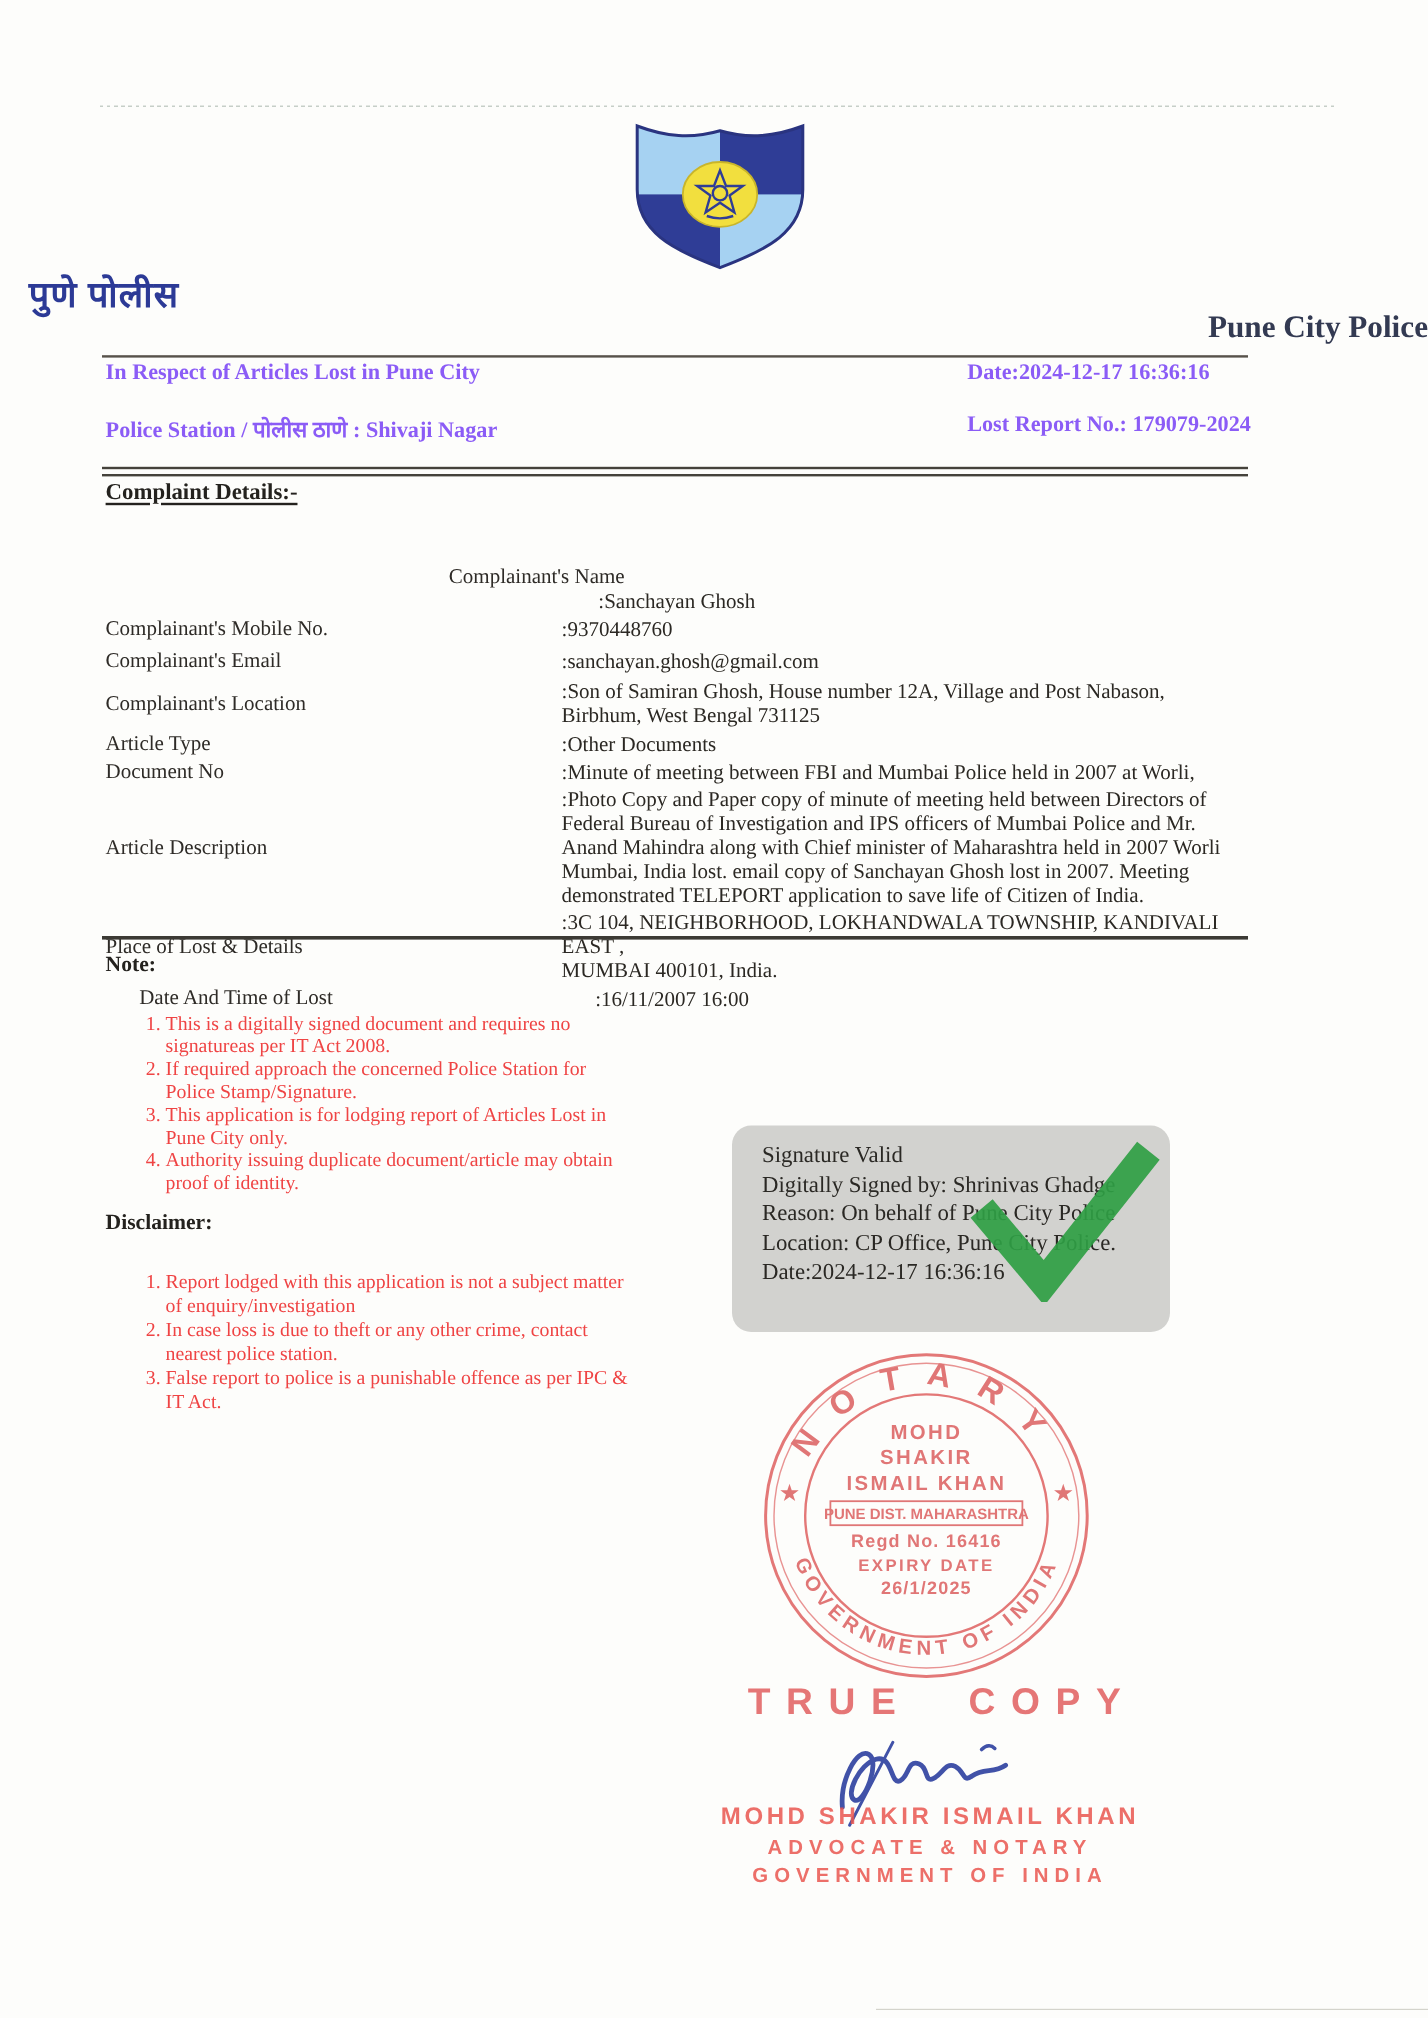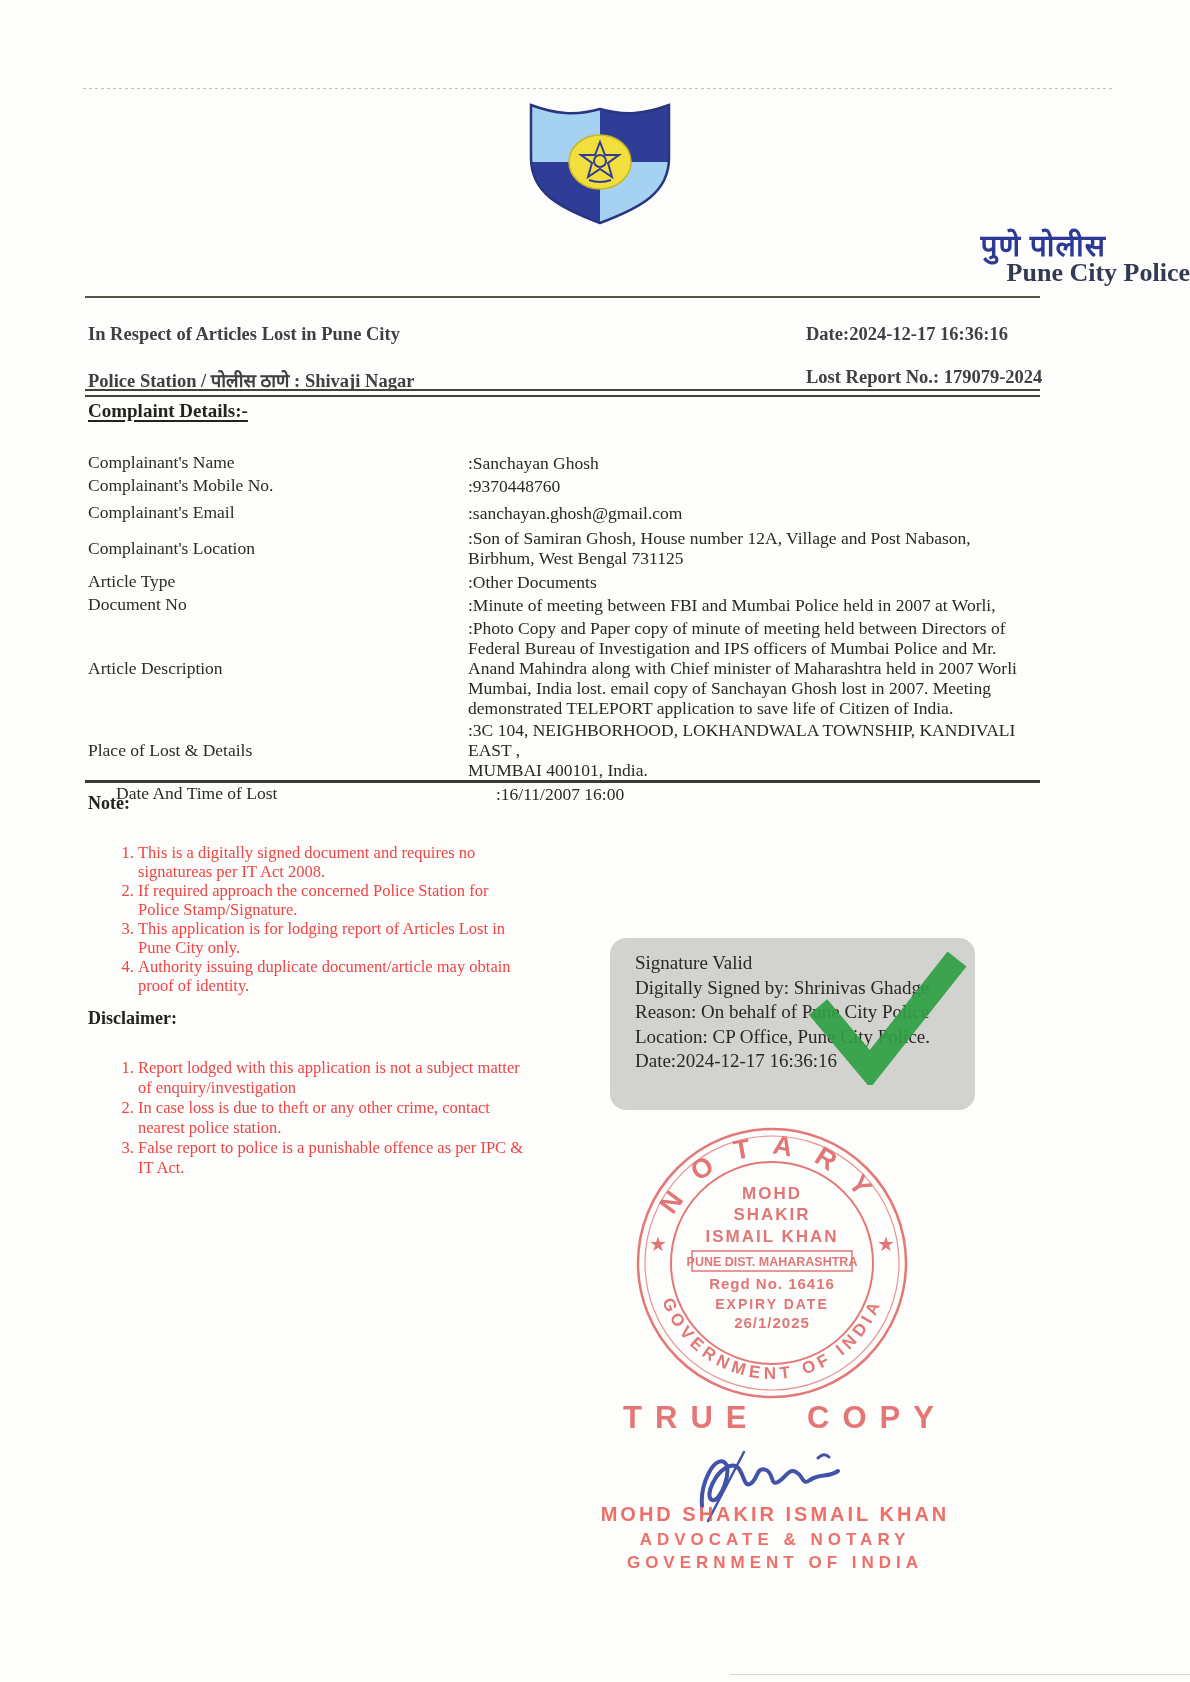--- a/index.html
+++ b/index.html
@@ -1,25 +1,25 @@
 <!DOCTYPE html>
 <html><head>
 <meta charset="utf-8">
 <style>
   html,body{margin:0;padding:0;background:#ffffff;}
   .page{position:relative;width:1190px;height:1682px;background:#fdfdfb;overflow:hidden;
         font-family:"Liberation Serif","DejaVu Serif",serif;color:#2e2b27;}
   .abs{position:absolute;}
   .scanline{height:1px;background:repeating-linear-gradient(90deg,#9fae a4 0 3px,transparent 3px 6px);
             background:repeating-linear-gradient(90deg,#a2b0a6 0 3px,rgba(0,0,0,0) 3px 6px);opacity:.75;}
-  .title-mr{width:1106px;text-align:right;font-size:30px;font-weight:bold;color:#2c3a96;letter-spacing:1px;}
+  .title-mr{width:1106px;text-align:left;font-size:30px;font-weight:bold;color:#2c3a96;letter-spacing:1px;padding-left:24px;}
   .title-en{width:1190px;text-align:right;font-size:26px;font-weight:bold;color:#333a52;}
   .rule{background:#57524a;}
   .double-rule{border-top:2px solid #45423b;border-bottom:2px solid #45423b;height:4px;}
-  .hdr{font-weight:bold;font-size:18.5px;color:#404040;white-space:nowrap;margin-top:23px;}
+  .hdr{font-weight:bold;font-size:18.5px;color:#8b5cf6;white-space:nowrap;}
   .section-h{font-weight:bold;font-size:19px;color:#24221e;text-decoration:underline;text-decoration-thickness:2px;text-underline-offset:3px;}
   .tbl{width:952px;}
   .trow{display:flex;align-items:center;}
   .tlabel{width:380px;flex:none;font-size:17.5px;color:#2e2b27;}
   .tvalue{flex:1;font-size:17.5px;line-height:20px;color:#2b2823;white-space:pre-line;}
   .bold-h{font-weight:bold;font-size:18px;color:#24221e;}
   ol.doclist{margin:12px;padding-left:30px;font-size:16.5px;color:#ef4444;}
   ol.doclist li{white-space:pre-line;}
   ol.note-l{line-height:19px;}
   ol.disc-l{line-height:20px;}
@@ -71,21 +71,21 @@
   <div class="abs hdr" style="left:88px;top:301px;">In Respect of Articles Lost in Pune City</div>
   <div class="abs hdr" style="left:806px;top:301px;">Date:2024-12-17 16:36:16</div>
   <div class="abs hdr" style="left:88px;top:344px;">Police Station / पोलीस ठाणे : Shivaji Nagar</div>
   <div class="abs hdr" style="left:806px;top:344px;">Lost Report No.: 179079-2024</div>
 
   <div class="abs double-rule" style="left:85px;top:389px;width:955px;"></div>
 
   <div class="abs section-h" style="left:88px;top:400px;">Complaint Details:-</div>
 
   <div class="abs tbl" style="left:88px;top:446px;">
-    <div class="trow" style="margin-top:6px;">
+    <div class="trow" style="margin-top:24px;flex-direction:column;">
       <div class="tlabel">Complainant's Name</div>
       <div class="tvalue">:Sanchayan Ghosh</div>
     </div>
     <div class="trow" style="margin-top:2px;">
       <div class="tlabel">Complainant's Mobile No.</div>
       <div class="tvalue">:9370448760</div>
     </div>
     <div class="trow" style="margin-top:6px;">
       <div class="tlabel">Complainant's Email</div>
       <div class="tvalue">:sanchayan.ghosh@gmail.com</div>

